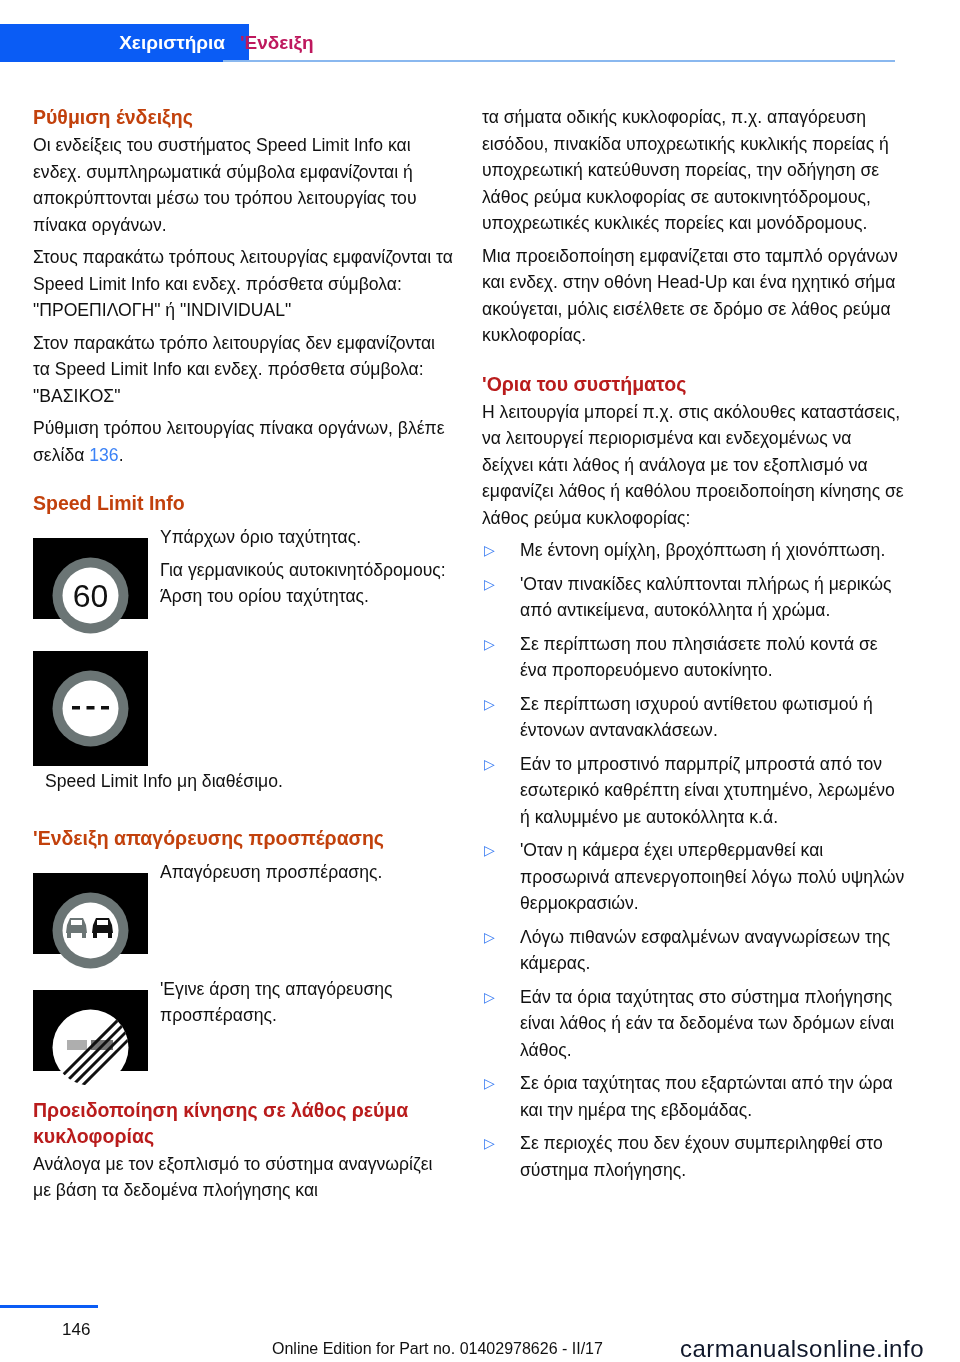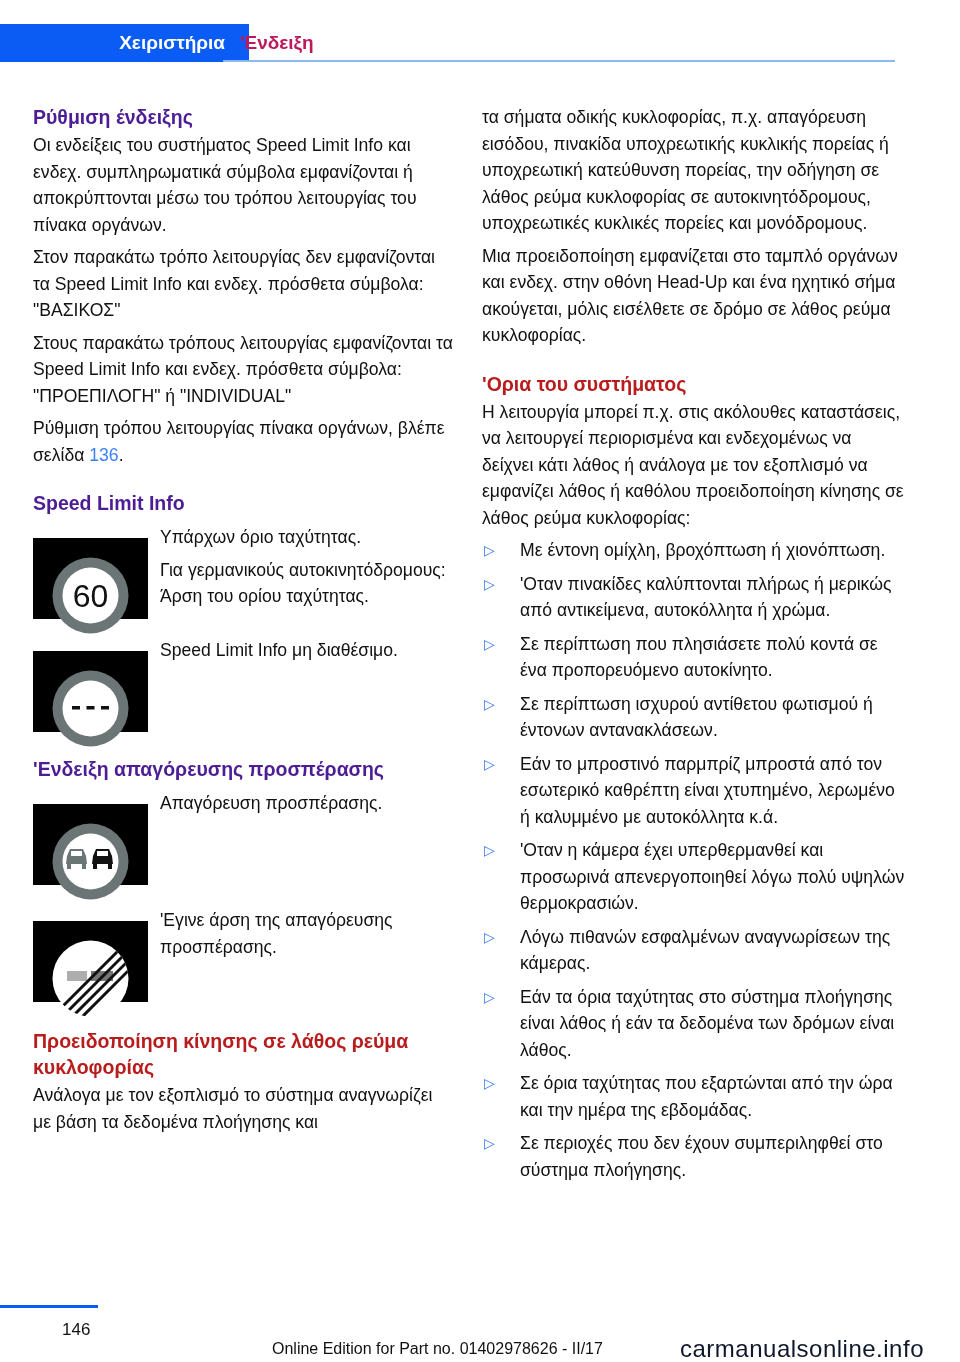--- a/index.html
+++ b/index.html
@@ -13,21 +13,21 @@
                 box-sizing: border-box; padding-right: 24px; line-height: 38px; }
   .tab-inactive { position: absolute; left: 240px; top: 0; height: 38px; line-height: 38px;
                   color: #be185d; font-weight: bold; font-size: 19px; }
   .header-line { position: absolute; left: 223px; top: 36px; width: 672px; height: 2px; background: #8ab8ef; }
 
   .col { position: absolute; top: 104px; width: 420px; font-size: 17.6px; line-height: 26.5px; }
   .col-left { left: 33px; }
   .col-right { left: 482px; width: 425px; }
 
   p { margin: 0 0 6px 0; }
-  .h-light { color: #4c1d95; font-weight: bold; font-size: 19.5px; line-height: 26px; margin: 0 0 2px 0; }
+  .h-light { color: #c2410c; font-weight: bold; font-size: 19.5px; line-height: 26px; margin: 0 0 2px 0; }
   .h-dark { color: #b91c1c; font-weight: bold; font-size: 19.5px; line-height: 26px; margin: 0 0 2px 0; }
   .gap { height: 16px; }
   .link { color: #3b82f6; }
 
   .sign-row { display: flex; margin-top: 6px; }
   .sign { width: 115px; height: 81px; background: #000; flex: 0 0 115px; position: relative; margin-top: 16px; }
   .sign svg { position: absolute; left: 0; top: 0; }
   .sign-text { margin-left: 12px; padding-top: 2px; }
 
   ul.bullets { list-style: none; padding: 0; margin: 4px 0 0 0; }
@@ -45,22 +45,22 @@
 
 <div class="header">
   <div class="tab-active">Χειριστήρια</div>
   <div class="tab-inactive">'Ενδειξη</div>
   <div class="header-line"></div>
 </div>
 
 <div class="col col-left">
   <div class="h-light">Ρύθμιση ένδειξης</div>
   <p>Οι ενδείξεις του συστήματος Speed Limit Info και ενδεχ. συμπληρωματικά σύμβολα εμφανίζονται ή αποκρύπτονται μέσω του τρόπου λειτουργίας του πίνακα οργάνων.</p>
+  <p>Στους παρακάτω τρόπους λειτουργίας εμφανίζονται τα Speed Limit Info και ενδεχ. πρόσθετα σύμβολα: "ΠΡΟΕΠΙΛΟΓΗ" ή "INDIVIDUAL"</p>
   <p>Στον παρακάτω τρόπο λειτουργίας δεν εμφανίζονται τα Speed Limit Info και ενδεχ. πρόσθετα σύμβολα: "ΒΑΣΙΚΟΣ"</p>
-  <p>Στους παρακάτω τρόπους λειτουργίας εμφανίζονται τα Speed Limit Info και ενδεχ. πρόσθετα σύμβολα: "ΠΡΟΕΠΙΛΟΓΗ" ή "INDIVIDUAL"</p>
   <p>
     <span>Ρύθμιση τρόπου λειτουργίας πίνακα οργάνων, βλέπε σελίδα </span><span class="link">136</span><span>.</span>
   </p>
 
   <div class="gap"></div>
   <div class="h-light">Speed Limit Info</div>
 
   <div class="sign-row">
     <div class="sign">
       <svg width="115" height="115" viewBox="0 0 115 115">
@@ -68,21 +68,21 @@
         <circle cx="57.5" cy="57.5" r="28" fill="#ffffff"></circle>
         <text x="57.5" y="69" text-anchor="middle" font-family="Liberation Sans, sans-serif" font-size="32" fill="#111">60</text>
       </svg>
     </div>
     <div class="sign-text">
       <p>Υπάρχων όριο ταχύτητας.</p>
       <p>Για γερμανικούς αυτοκινητόδρομους: Άρση του ορίου ταχύτητας.</p>
     </div>
   </div>
 
-  <div class="sign-row" style="margin-top:16px;">
+  <div class="sign-row" style="margin-top:16px;flex-direction:column;">
     <div class="sign">
       <svg width="115" height="115" viewBox="0 0 115 115">
         <circle cx="57.5" cy="57.5" r="38" fill="#6b7575"></circle>
         <circle cx="57.5" cy="57.5" r="28" fill="#ffffff"></circle>
         <rect x="39" y="55" width="8" height="3.5" fill="#111"></rect>
         <rect x="53.5" y="55" width="8" height="3.5" fill="#111"></rect>
         <rect x="68" y="55" width="8" height="3.5" fill="#111"></rect>
       </svg>
     </div>
     <div class="sign-text">

